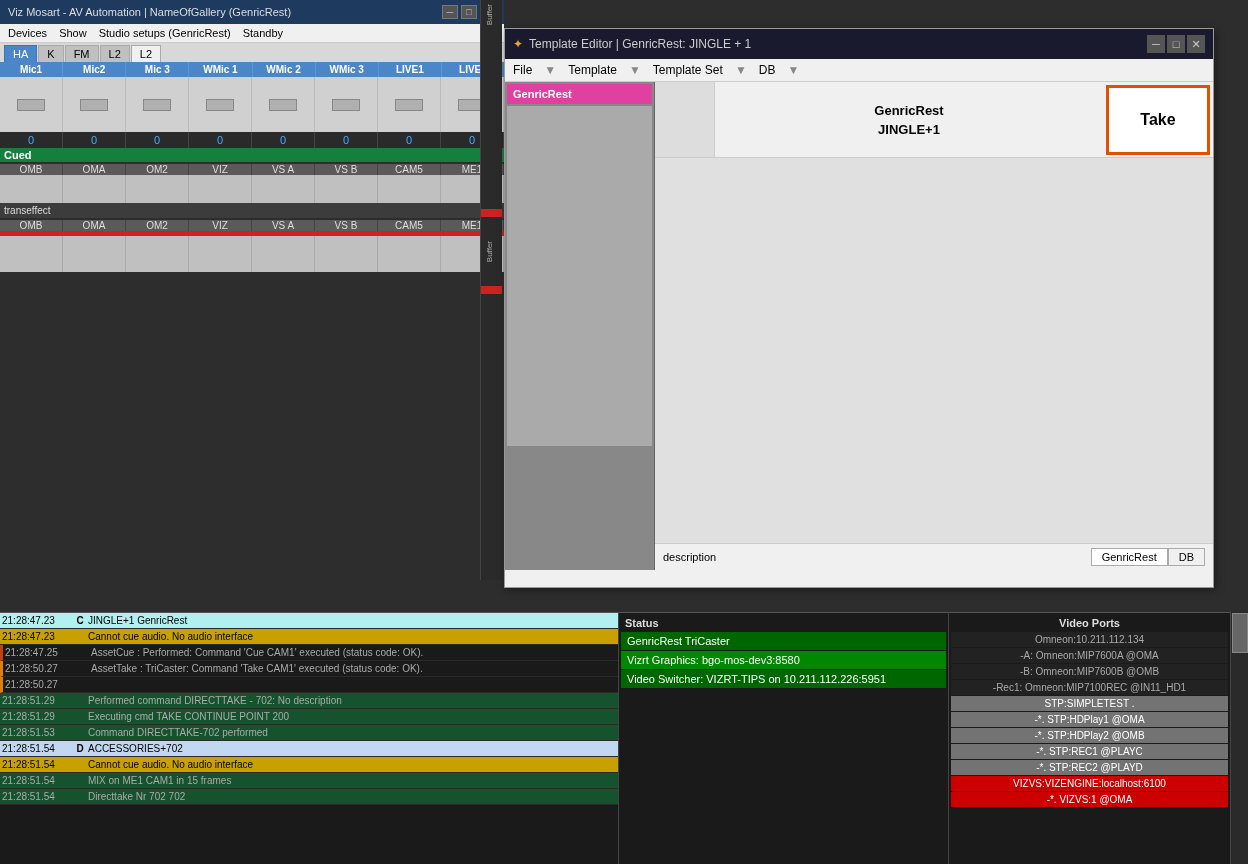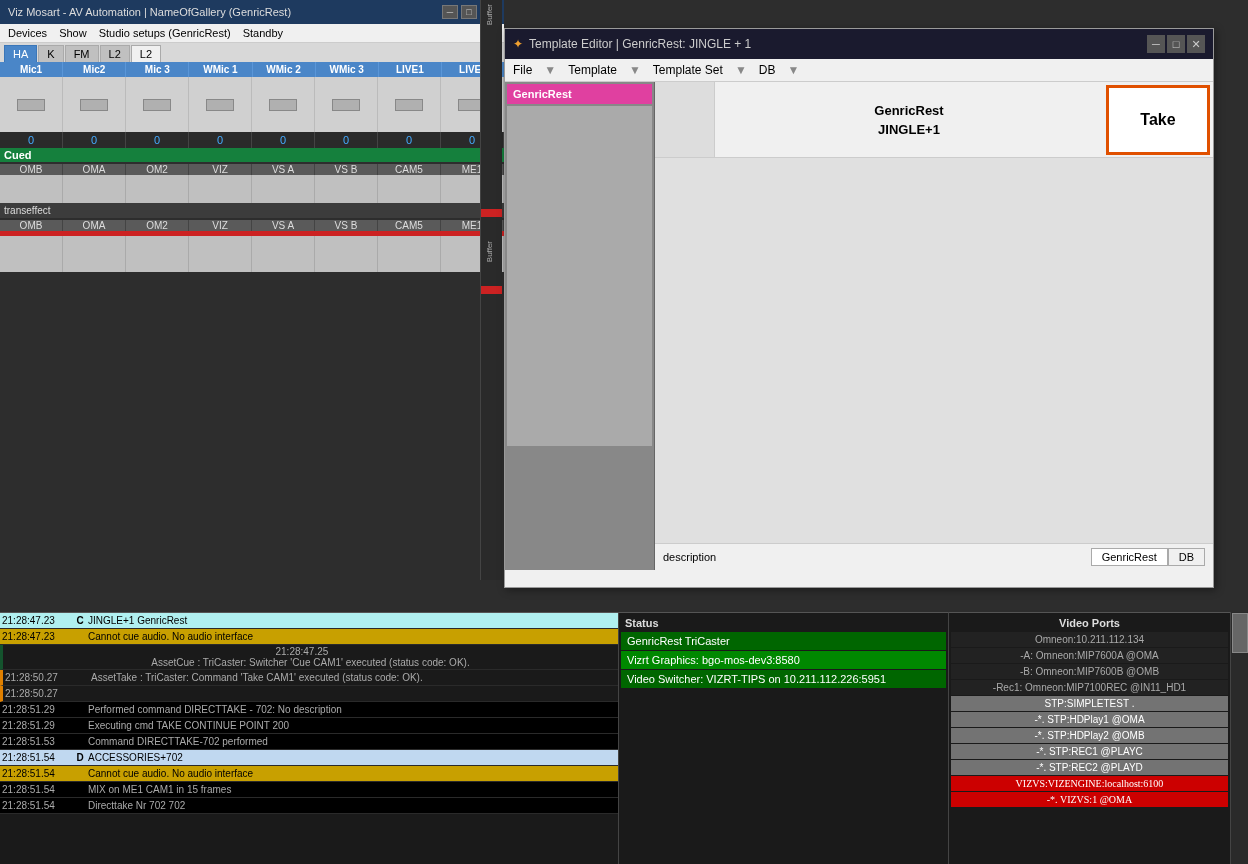--- a/index.html
+++ b/index.html
@@ -267,21 +267,21 @@
 
     .log-row {
       display: flex;
       font-size: 10px;
       padding: 1px 2px;
       border-bottom: 1px solid #2a2a2a;
       min-height: 16px;
       align-items: center;
     }
     .log-row.cyan { background: #b0f0f0; color: #000; }
-    .log-row.dark { background: #000000; color: #aaa; }
+    .log-row.dark { background: #14532d; color: #aaa; }
 
     .log-time { width: 70px; flex-shrink: 0; font-size: 10px; }
     .log-code { width: 16px; flex-shrink: 0; text-align: center; font-weight: bold; }
     .log-msg { flex: 1; overflow: hidden; text-overflow: ellipsis; white-space: nowrap; }
 
     
     .status-panel {
       width: 330px;
       background: #1a1a1a;
       border-left: 1px solid #444;
@@ -325,21 +325,21 @@
       font-weight: bold;
       padding: 2px 4px;
     }
     .vport {
       padding: 2px 6px;
       margin: 1px 0;
       font-size: 10px;
       color: #ddd;
     }
     .vport.orange { background: #737373; color: white; }
-    .vport.red { background: #cc0000; color: white; font-family: Liberation Serif, serif; }
+    .vport.red { background: #cc0000; color: white; }
     .vport.dark { background: #222; color: #aaa; }
 
     
     .scroll-area {
       width: 18px;
       background: #2a2a2a;
       border-left: 1px solid #444;
     }
     .scroll-thumb {
       width: 16px;
@@ -605,24 +605,24 @@
       <span class="log-code">C</span>
       <span class="log-msg">JINGLE+1 GenricRest</span>
     </div>
 
     <div class="log-row" style="background:#c8a000; color:#000;">
       <span class="log-time">21:28:47.23</span>
       <span class="log-code"></span>
       <span class="log-msg">Cannot cue audio. No audio interface</span>
     </div>
 
-    <div class="log-row" style="background:#1a1a1a; color:#aaa; border-left:3px solid #14532d;flex-direction:column;">
+    <div class="log-row" style="background:#1a1a1a; color:#aaa; border-left:3px solid #c2410c;">
       <span class="log-time">21:28:47.25</span>
       <span class="log-code"></span>
-      <span class="log-msg">AssetCue : TriCaster: Switcher 'Cue CAM1' executed (status code: OK).</span>
+      <span class="log-msg">AssetCue : Performed: Command 'Cue CAM1' executed (status code: OK).</span>
     </div>
     <div class="log-row" style="background:#1a1a1a; color:#aaa; border-left:3px solid #e08000;">
       <span class="log-time">21:28:50.27</span>
       <span class="log-code"></span>
       <span class="log-msg">AssetTake : TriCaster: Command 'Take CAM1' executed (status code: OK).</span>
     </div>
     <div class="log-row" style="background:#1a1a1a; color:#aaa; border-left:3px solid #e08000;">
       <span class="log-time">21:28:50.27</span>
       <span class="log-code"></span>
     </div>

